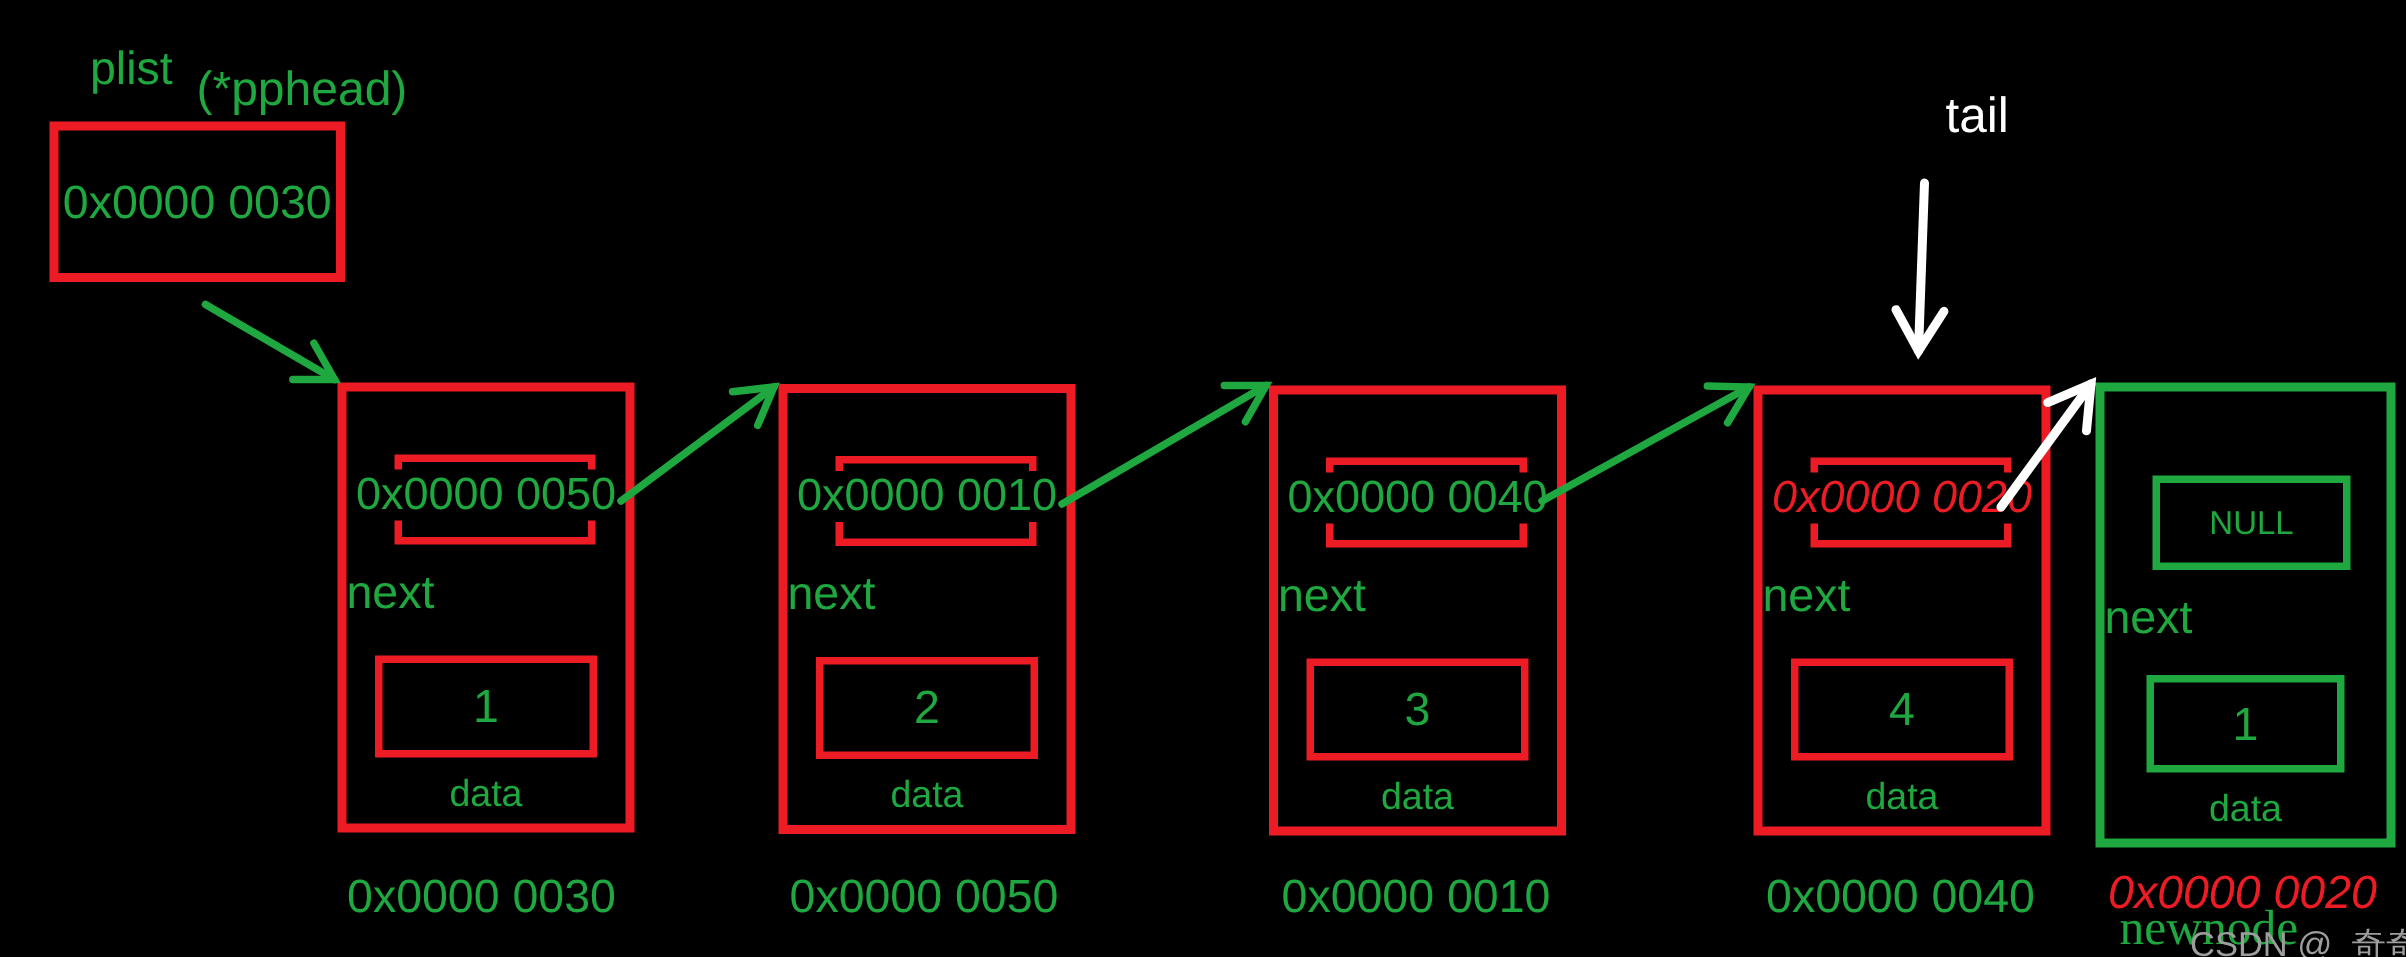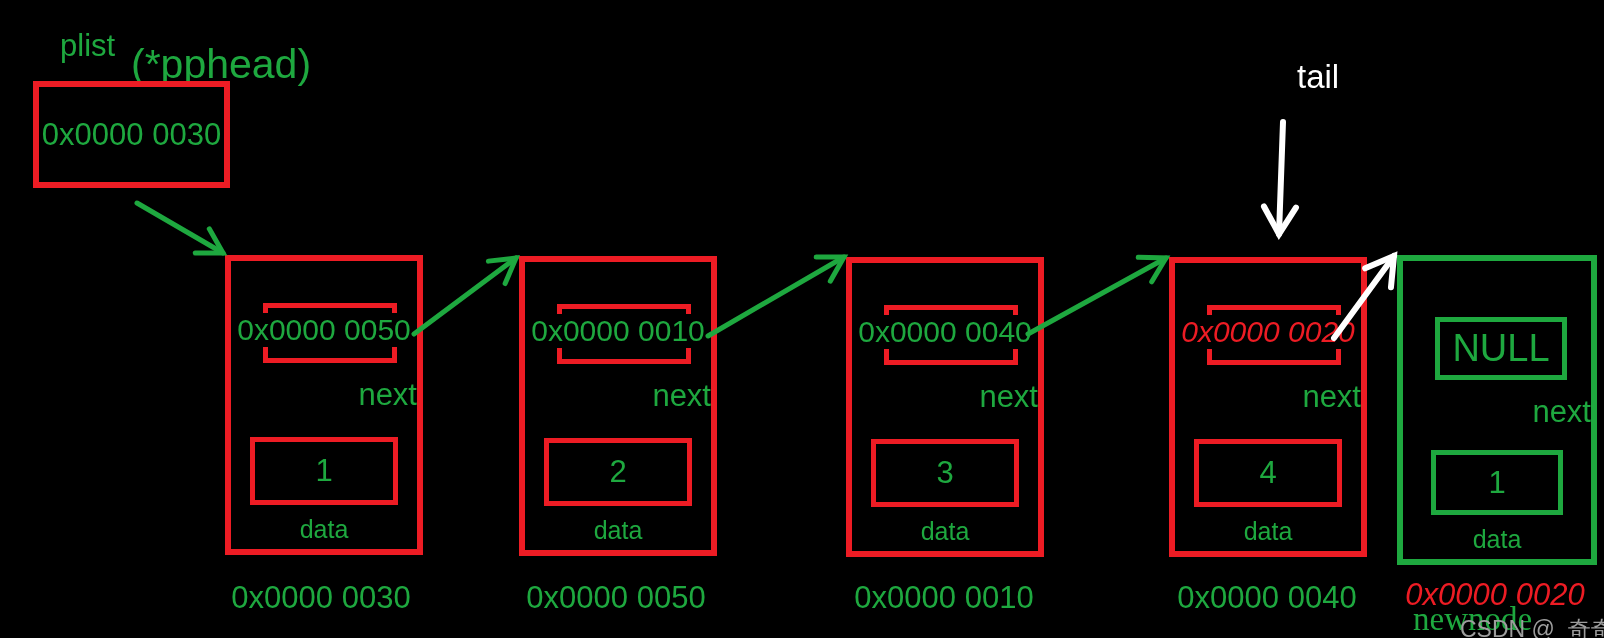--- a/index.html
+++ b/index.html
@@ -12,21 +12,21 @@
     background:var(--background);
     font-family:"Liberation Sans", sans-serif;
     margin-top:10px;
   }
   .lbl { position:absolute; white-space:nowrap; }
   .green { color:var(--green); }
   .redtxt { color:var(--red);font-style:italic; }
   .whitetxt { color:var(--white); }
 
   .plist-lbl { left:60px; top:18px; font-size:31px; }
-  .pphead-lbl { left:131px; top:31px; font-size:41px; }
+  .pphead-lbl { left:131px; top:31px; font-size:32px; }
   .tail-lbl { left:1297px; top:48px; font-size:33px; }
 
   .pbox {
     position:absolute; left:33px; top:71px; width:185px; height:95px;
     border:6px solid var(--red); display:flex; align-items:center; justify-content:center;
   }
   .pbox span { font-size:31px; }
 
   .node { position:absolute; width:186px; height:288px; border:6px solid var(--red); }
   .node-1 { left:225px; top:245px; }
@@ -39,33 +39,33 @@
 
   .nextbox {
     position:absolute; left:32px; top:42px; width:124px; height:50px;
     border:5px solid var(--red);
   }
   .addr {
     position:absolute; left:50%; top:69px; transform:translate(-50%,-50%);
     background:var(--background); padding:0 5px; white-space:nowrap;
     font-size:30px; z-index:2;
   }
-  .next-lbl { position:absolute; left:0; right:0; top:116px; text-align:right; font-size:31px; }
+  .next-lbl { position:absolute; left:0; right:0; top:116px; text-align:left; font-size:31px; }
   .databox {
     position:absolute; left:50%; transform:translateX(-50%); top:176px;
     width:138px; height:58px; border:5px solid var(--red);
     display:flex; align-items:center; justify-content:center; font-size:31px;
   }
   .data-lbl { position:absolute; left:0; right:0; top:254px; text-align:center; font-size:25px; }
 
   .green-node .nextbox {
     left:32px; top:56px; width:122px; height:53px; border-color:var(--green);
     display:flex; align-items:center; justify-content:center;
   }
-  .green-node .nextbox span { font-size:38px; }
+  .green-node .nextbox span { font-size:22px; }
   .green-node .next-lbl { top:133px; }
   .green-node .databox { top:189px; width:122px; height:55px; border-color:var(--green); }
   .green-node .data-lbl { top:264px; }
 
   .addr-label { position:absolute; top:570px; width:198px; text-align:center; font-size:31px; }
   .al-1 { left:222px; } .al-2 { left:517px; } .al-3 { left:845px; } .al-4 { left:1168px; }
   .al-new { left:1395px; top:567px; width:200px; }
   .newnode-lbl { left:1413px; top:591px; font-size:33px;font-family:Liberation Serif, serif; }
   .watermark { left:1460px; top:604px; font-size:23px; color:var(--watermark_gray); z-index:5; }
 

